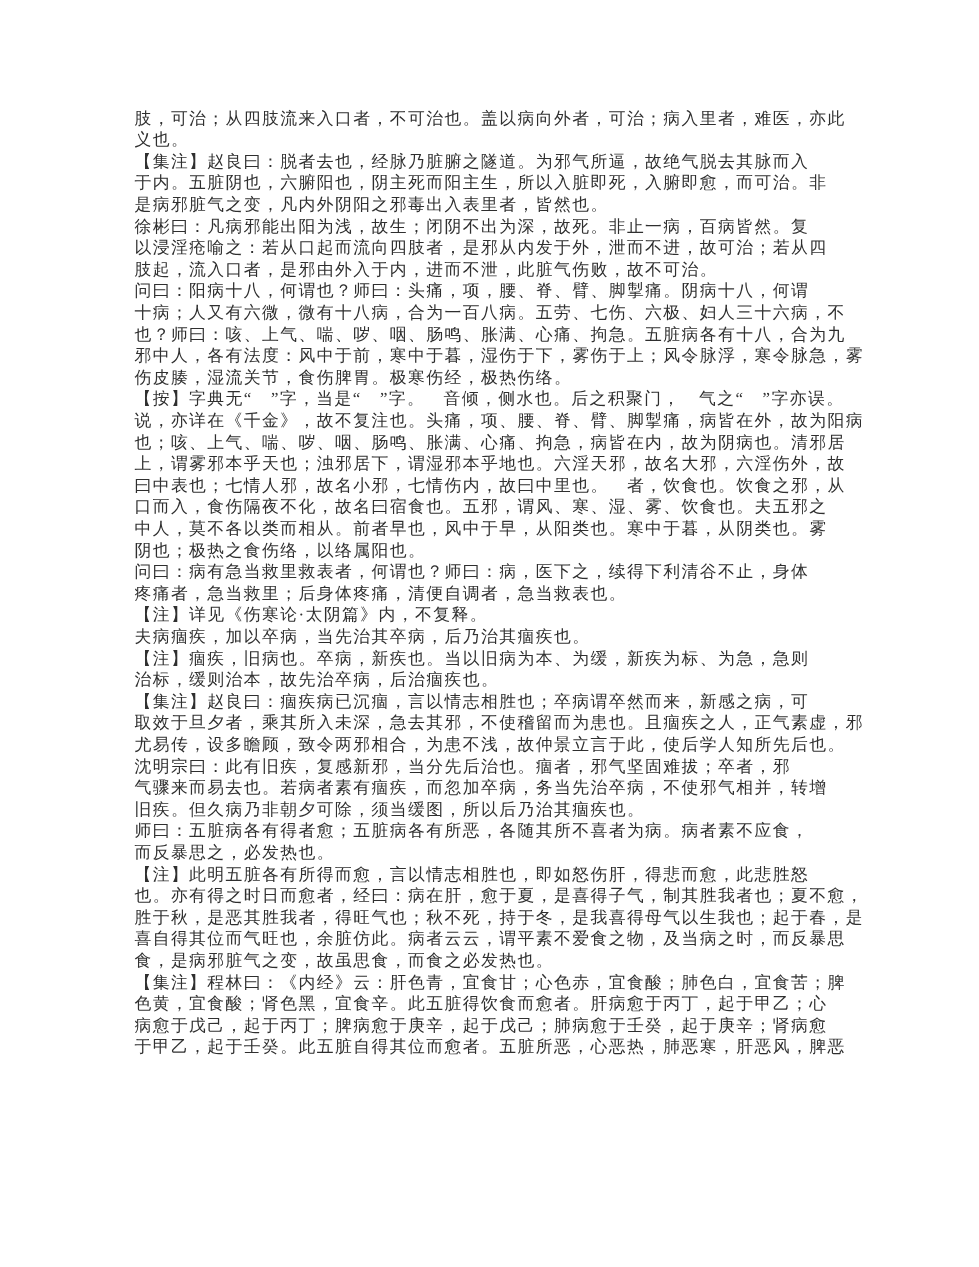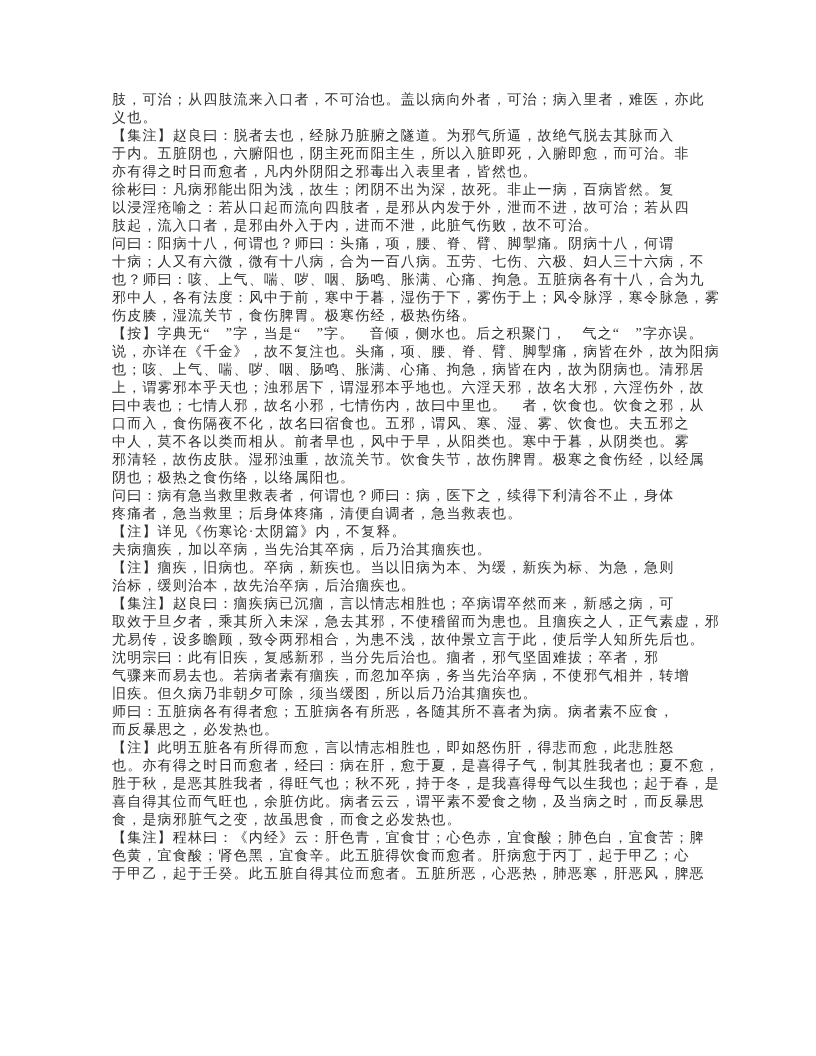--- a/index.html
+++ b/index.html
@@ -39,37 +39,36 @@
 </style>
 </head>
 <body>
 
 <div class="page">
   <div class="text-block">
     <div class="ln">肢，可治；从四肢流来入口者，不可治也。盖以病向外者，可治；病入里者，难医，亦此</div>
     <div class="ln">义也。</div>
     <div class="ln">【集注】赵良曰：脱者去也，经脉乃脏腑之隧道。为邪气所逼，故绝气脱去其脉而入</div>
     <div class="ln">于内。五脏阴也，六腑阳也，阴主死而阳主生，所以入脏即死，入腑即愈，而可治。非</div>
-    <div class="ln">亦有得之时日而愈者，凡内外阴阳之邪毒出入表里者，皆然也。</div>
+    <div class="ln">是病邪脏气之变，凡内外阴阳之邪毒出入表里者，皆然也。</div>
     <div class="ln">徐彬曰：凡病邪能出阳为浅，故生；闭阴不出为深，故死。非止一病，百病皆然。复</div>
     <div class="ln">以浸淫疮喻之：若从口起而流向四肢者，是邪从内发于外，泄而不进，故可治；若从四</div>
     <div class="ln">肢起，流入口者，是邪由外入于内，进而不泄，此脏气伤败，故不可治。</div>
     <div class="ln">问曰：阳病十八，何谓也？师曰：头痛，项，腰、脊、臂、脚掣痛。阴病十八，何谓</div>
     <div class="ln">十病；人又有六微，微有十八病，合为一百八病。五劳、七伤、六极、妇人三十六病，不</div>
     <div class="ln">也？师曰：咳、上气、喘、哕、咽、肠鸣、胀满、心痛、拘急。五脏病各有十八，合为九</div>
     <div class="ln">邪中人，各有法度：风中于前，寒中于暮，湿伤于下，雾伤于上；风令脉浮，寒令脉急，雾</div>
     <div class="ln">伤皮腠，湿流关节，食伤脾胃。极寒伤经，极热伤络。</div>
     <div class="ln">【按】字典无“　”字，当是“　”字。　音倾，侧水也。后之积聚门，　气之“　”字亦误。</div>
     <div class="ln">说，亦详在《千金》，故不复注也。头痛，项、腰、脊、臂、脚掣痛，病皆在外，故为阳病</div>
     <div class="ln">也；咳、上气、喘、哕、咽、肠鸣、胀满、心痛、拘急，病皆在内，故为阴病也。清邪居</div>
     <div class="ln">上，谓雾邪本乎天也；浊邪居下，谓湿邪本乎地也。六淫天邪，故名大邪，六淫伤外，故</div>
     <div class="ln">曰中表也；七情人邪，故名小邪，七情伤内，故曰中里也。　者，饮食也。饮食之邪，从</div>
     <div class="ln">口而入，食伤隔夜不化，故名曰宿食也。五邪，谓风、寒、湿、雾、饮食也。夫五邪之</div>
     <div class="ln">中人，莫不各以类而相从。前者早也，风中于早，从阳类也。寒中于暮，从阴类也。雾</div>
-    <div class="ln">邪清轻，故伤皮肤。湿邪浊重，故流关节。饮食失节，故伤脾胃。极寒之食伤经，以经属</div>
     <div class="ln">阴也；极热之食伤络，以络属阳也。</div>
     <div class="ln">问曰：病有急当救里救表者，何谓也？师曰：病，医下之，续得下利清谷不止，身体</div>
     <div class="ln">疼痛者，急当救里；后身体疼痛，清便自调者，急当救表也。</div>
     <div class="ln">【注】详见《伤寒论·太阴篇》内，不复释。</div>
     <div class="ln">夫病痼疾，加以卒病，当先治其卒病，后乃治其痼疾也。</div>
     <div class="ln">【注】痼疾，旧病也。卒病，新疾也。当以旧病为本、为缓，新疾为标、为急，急则</div>
     <div class="ln">治标，缓则治本，故先治卒病，后治痼疾也。</div>
     <div class="ln">【集注】赵良曰：痼疾病已沉痼，言以情志相胜也；卒病谓卒然而来，新感之病，可</div>
     <div class="ln">取效于旦夕者，乘其所入未深，急去其邪，不使稽留而为患也。且痼疾之人，正气素虚，邪</div>
     <div class="ln">尤易传，设多瞻顾，致令两邪相合，为患不浅，故仲景立言于此，使后学人知所先后也。</div>
@@ -78,15 +77,16 @@
     <div class="ln">旧疾。但久病乃非朝夕可除，须当缓图，所以后乃治其痼疾也。</div>
     <div class="ln">师曰：五脏病各有得者愈；五脏病各有所恶，各随其所不喜者为病。病者素不应食，</div>
     <div class="ln">而反暴思之，必发热也。</div>
     <div class="ln">【注】此明五脏各有所得而愈，言以情志相胜也，即如怒伤肝，得悲而愈，此悲胜怒</div>
     <div class="ln">也。亦有得之时日而愈者，经曰：病在肝，愈于夏，是喜得子气，制其胜我者也；夏不愈，</div>
     <div class="ln">胜于秋，是恶其胜我者，得旺气也；秋不死，持于冬，是我喜得母气以生我也；起于春，是</div>
     <div class="ln">喜自得其位而气旺也，余脏仿此。病者云云，谓平素不爱食之物，及当病之时，而反暴思</div>
     <div class="ln">食，是病邪脏气之变，故虽思食，而食之必发热也。</div>
     <div class="ln">【集注】程林曰：《内经》云：肝色青，宜食甘；心色赤，宜食酸；肺色白，宜食苦；脾</div>
     <div class="ln">色黄，宜食酸；肾色黑，宜食辛。此五脏得饮食而愈者。肝病愈于丙丁，起于甲乙；心</div>
+    <div class="ln">病愈于戊己，起于丙丁；脾病愈于庚辛，起于戊己；肺病愈于壬癸，起于庚辛；肾病愈</div>
     <div class="ln">于甲乙，起于壬癸。此五脏自得其位而愈者。五脏所恶，心恶热，肺恶寒，肝恶风，脾恶</div>
   </div>
 </div>
 
 </body></html>

